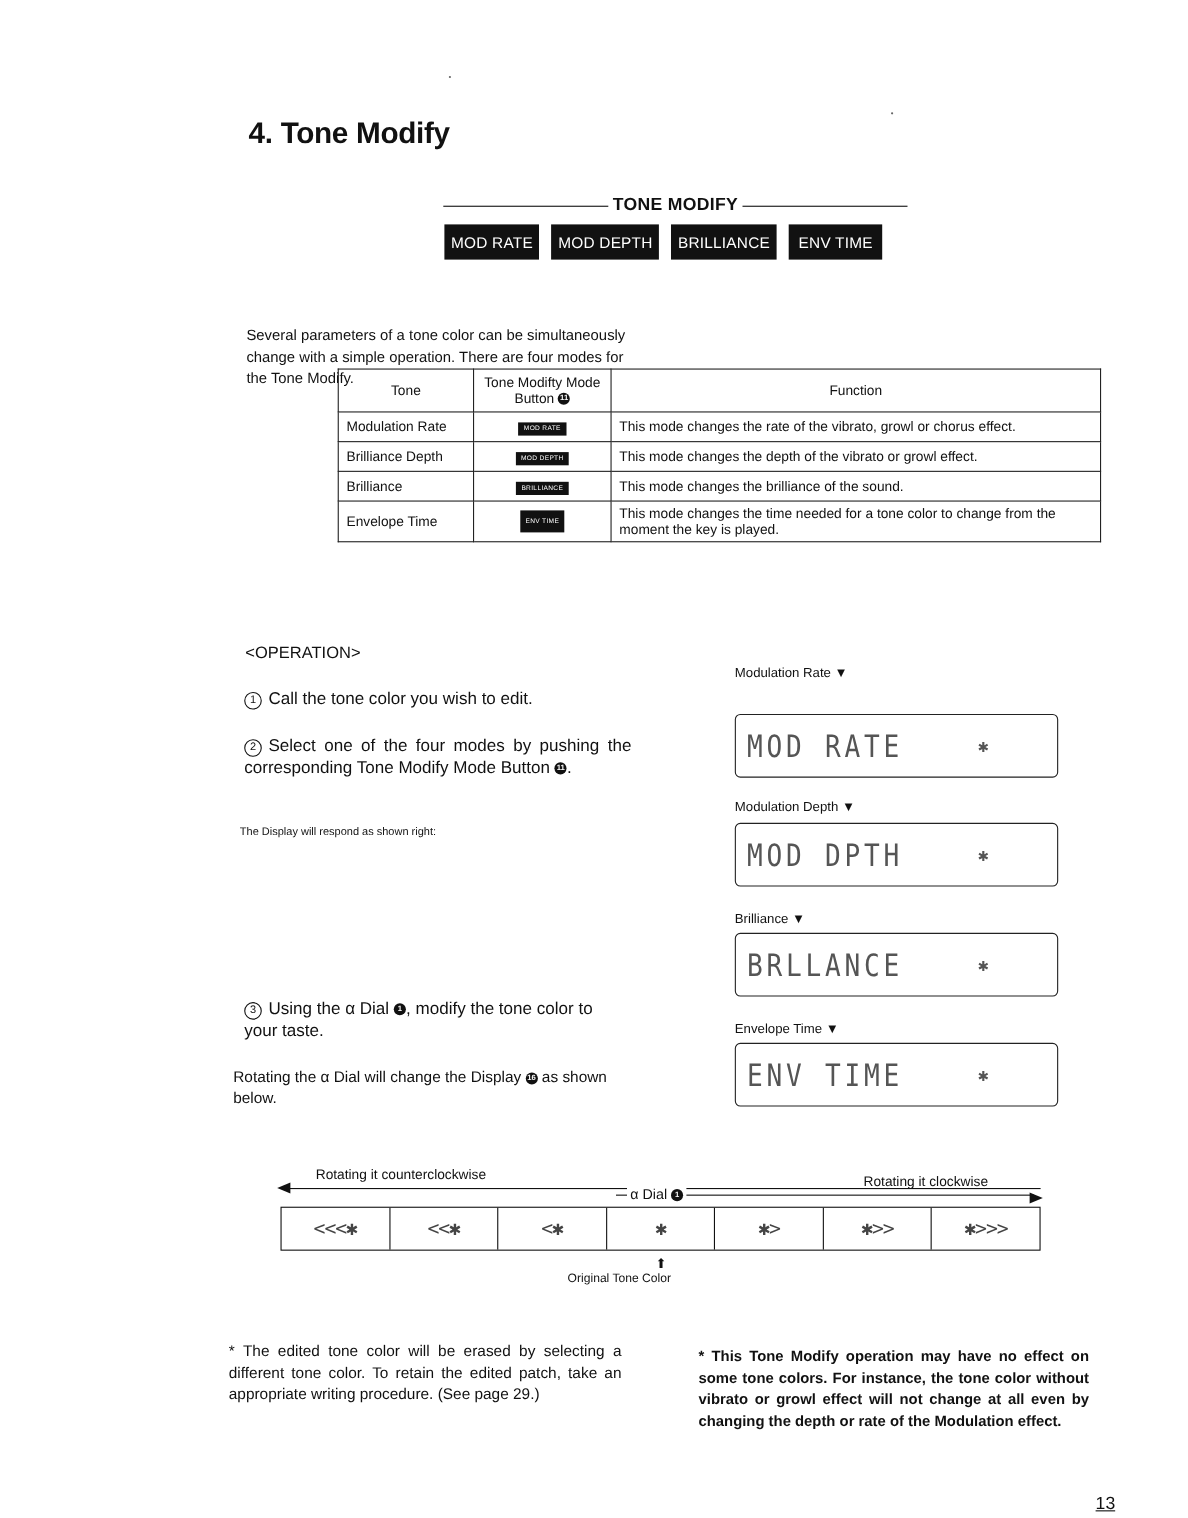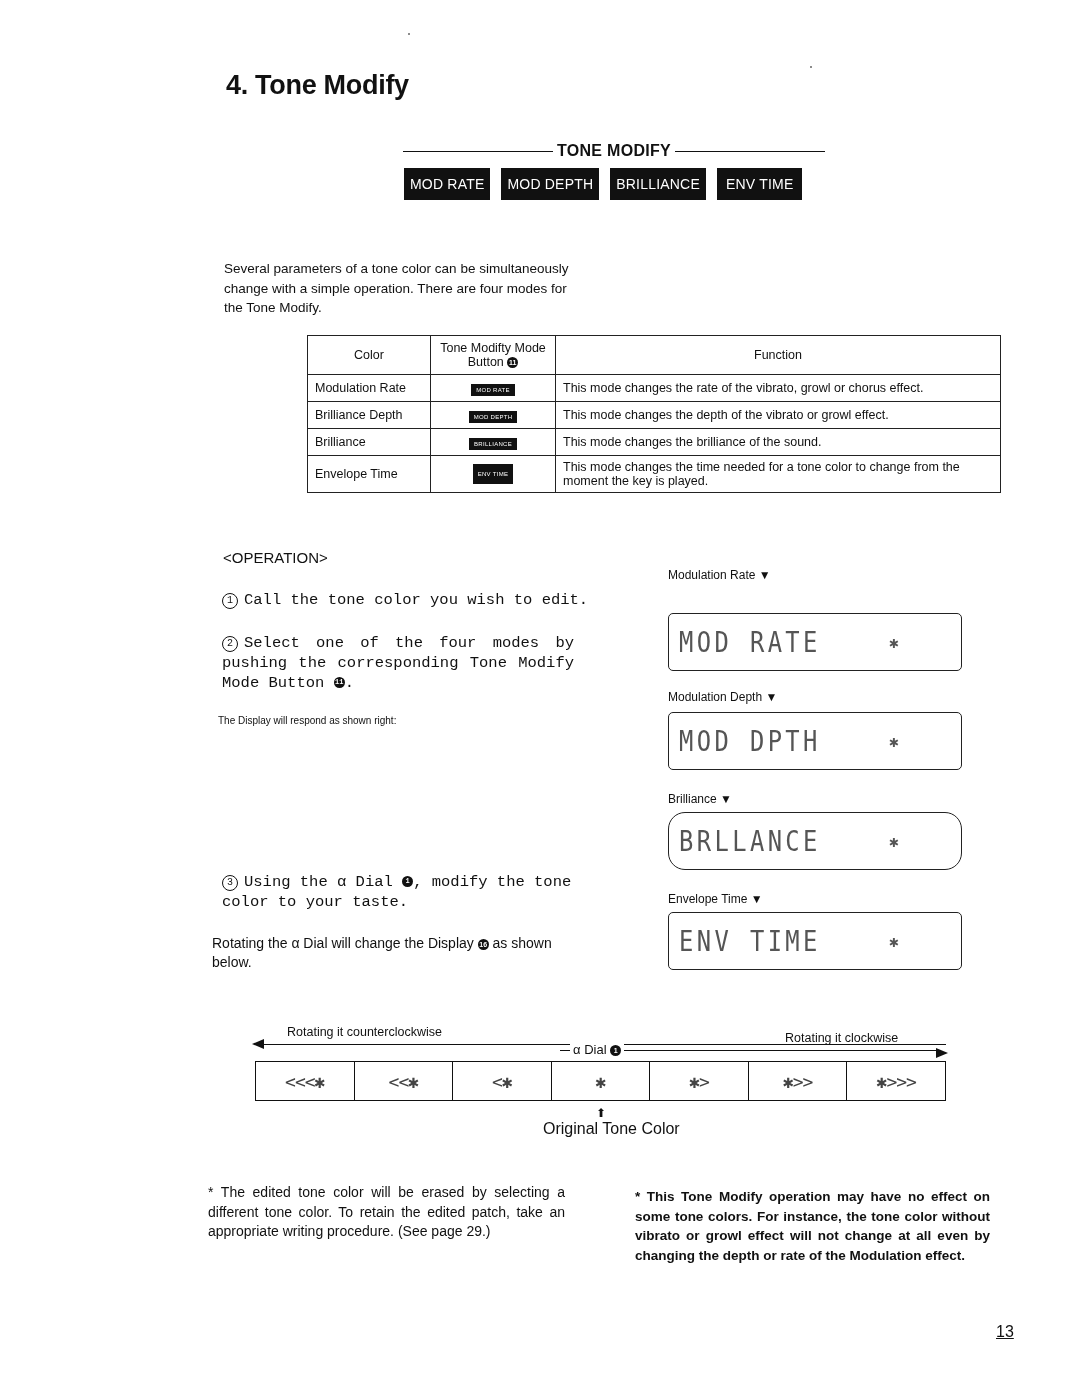--- a/index.html
+++ b/index.html
@@ -1,20 +1,20 @@
 <!DOCTYPE html>
 <html><head>
 <meta charset="utf-8">
 <style>
   html, body { margin: 0; padding: 0; }
   body {
     width: 1080px; height: 1380px; background: #ffffff; color: #111;
     font-family: "Liberation Sans", sans-serif; position: relative; overflow: hidden;
   }
-  .abs { position: absolute; }
+  .abs { position: absolute; margin-top: 36px; }
   .title { left: 226px; top: 70px; font-size: 27px; font-weight: bold; letter-spacing: -0.3px; }
   .section-head { left: 403px; top: 141px; width: 422px; height: 20px; display: flex; align-items: center; }
   .section-head .line { flex: 1; border-top: 1.5px solid #111; }
   .section-head .txt { font-size: 16px; font-weight: bold; padding: 0 4px; letter-spacing: 0.3px; text-align: center; }
   .btnrow { left: 404px; top: 168px; display: flex; gap: 11px; }
   .mbtn {
     background: #111; color: #fff; font-size: 14px; height: 32px; line-height: 32px;
     padding: 0 6px; letter-spacing: 0.2px; white-space: nowrap; cursor: pointer;
   }
   .intro { left: 224px; top: 259px; width: 360px; font-size: 13.5px; line-height: 19.5px; }
@@ -23,21 +23,21 @@
     font-size: 12.5px;
   }
   table.modes td, table.modes th { border: 1.3px solid #222; padding: 2px 7px; font-weight: normal; }
   table.modes th { height: 34px; text-align: center; line-height: 14px; }
   table.modes td { height: 22px; }
   table.modes tr.tall td { height: 32px; line-height: 14px; }
   .mini { display: inline-block; background: #111; color: #fff; font-size: 6px; padding: 3px 5px; letter-spacing: 0.3px; white-space: nowrap; }
   .c2 { text-align: center; }
   .circ-num { display: inline-block; width: 11px; height: 11px; border-radius: 50%; background: #111; color: #fff; font-size: 7px; line-height: 11px; text-align: center; vertical-align: middle; font-weight: bold; }
   .op-head { left: 223px; top: 549px; font-size: 15px; }
-  .step { font-size: 15.5px; line-height: 20px; font-family: Liberation Mono, monospace; }
+  .step { font-size: 15.5px; line-height: 20px; }
   .step .n { display: inline-block; width: 14px; height: 14px; border: 1px solid #111; border-radius: 50%; font-size: 10px; line-height: 14px; text-align: center; margin-right: 6px; vertical-align: 1px; }
   .step1 { left: 222px; top: 590px; }
   .step2 { left: 222px; top: 633px; width: 352px; text-align: justify; }
   .resp { left: 218px; top: 715px; font-size: 10px; }
   .step3 { left: 222px; top: 872px; width: 350px; }
   .rot { left: 212px; top: 934px; width: 360px; font-size: 14px; line-height: 19px; }
   .lcd-label { font-size: 12px; left: 668px; }
   .lcd {
     left: 668px; width: 294px; height: 58px; border: 1.5px solid #222; border-radius: 5px;
     font-family: "DejaVu Sans Mono", monospace; font-size: 28px; letter-spacing: 4px;
@@ -47,21 +47,21 @@
   .lcd .star { margin-left: 10px; font-size: 16px; letter-spacing: 0; }
   .dial-labels { font-size: 12.5px; }
   .arrow-line { left: 256px; top: 1044px; width: 690px; border-top: 1.3px solid #111; }
   .arrowhead-l { left: 252px; top: 1039px; width: 0; height: 0; border-top: 5px solid transparent; border-bottom: 5px solid transparent; border-right: 12px solid #111; }
   .arrowhead-r { left: 936px; top: 1048px; width: 0; height: 0; border-top: 5px solid transparent; border-bottom: 5px solid transparent; border-left: 12px solid #111; }
   .dial-tag { left: 570px; top: 1042px; font-size: 13px; background: #fff; padding: 0 3px; }
   .strip { left: 255px; top: 1061px; width: 691px; height: 40px; display: flex; border: 1.3px solid #111; box-sizing: border-box; }
   .strip .cell { flex: 1; border-right: 1.3px solid #111; display: flex; align-items: center; justify-content: center; font-family: "DejaVu Sans Mono", monospace; font-size: 18px; color: #444; letter-spacing: -1px; }
   .strip .cell:last-child { border-right: none; }
   .up-arrow { left: 596px; top: 1106px; font-size: 12px; }
-  .orig { left: 543px; top: 1120px; font-size: 16px; }
+  .orig { left: 516px; top: 1120px; font-size: 11px; }
   .note-l { left: 208px; top: 1183px; width: 357px; font-size: 14px; line-height: 19.5px; text-align: justify; }
   .note-r { left: 635px; top: 1187px; width: 355px; font-size: 13.5px; line-height: 19.5px; font-weight: bold; text-align: justify; }
   .pageno { left: 996px; top: 1323px; font-size: 16px; text-decoration: underline; }
   .speck { width: 2px; height: 2px; background: #666; border-radius: 50%; }
 </style>
 </head>
 <body>
 
 <div class="abs title">4. Tone Modify</div>
 
@@ -76,21 +76,21 @@
   <div class="mbtn">MOD DEPTH</div>
   <div class="mbtn">BRILLIANCE</div>
   <div class="mbtn" style="padding:0 9px;">ENV TIME</div>
 </div>
 
 <div class="abs intro">Several parameters of a tone color can be simultaneously change with a simple operation. There are four modes for the Tone Modify.</div>
 
 <table class="modes">
   <tbody>
       <tr>
-    <th style="width:108px;">Color</th>
+    <th style="width:108px;">Tone</th>
     <th style="width:110px;">
       <span>Tone Modifty Mode Button</span>
       <span class="circ-num">11</span>
     </th>
     <th>Function</th>
   </tr>
   <tr>
     <td>Modulation Rate</td>
     <td class="c2"><span class="mini">MOD RATE</span></td>
     <td>This mode changes the rate of the vibrato, growl or chorus effect.</td>
@@ -143,21 +143,21 @@
   <span class="star">✱</span>
 </div>
 
 <div class="abs lcd-label" style="top:690px;">Modulation Depth ▼</div>
 <div class="abs lcd" style="top:712px;">
   <span class="txt">MOD DPTH</span>
   <span class="star">✱</span>
 </div>
 
 <div class="abs lcd-label" style="top:792px;">Brilliance ▼</div>
-<div class="abs lcd" style="top:812px;border-radius:17px;">
+<div class="abs lcd" style="top:812px;">
   <span class="txt">BRLLANCE</span>
   <span class="star">✱</span>
 </div>
 
 <div class="abs lcd-label" style="top:892px;">Envelope Time ▼</div>
 <div class="abs lcd" style="top:912px;">
   <span class="txt">ENV TIME</span>
   <span class="star">✱</span>
 </div>
 

